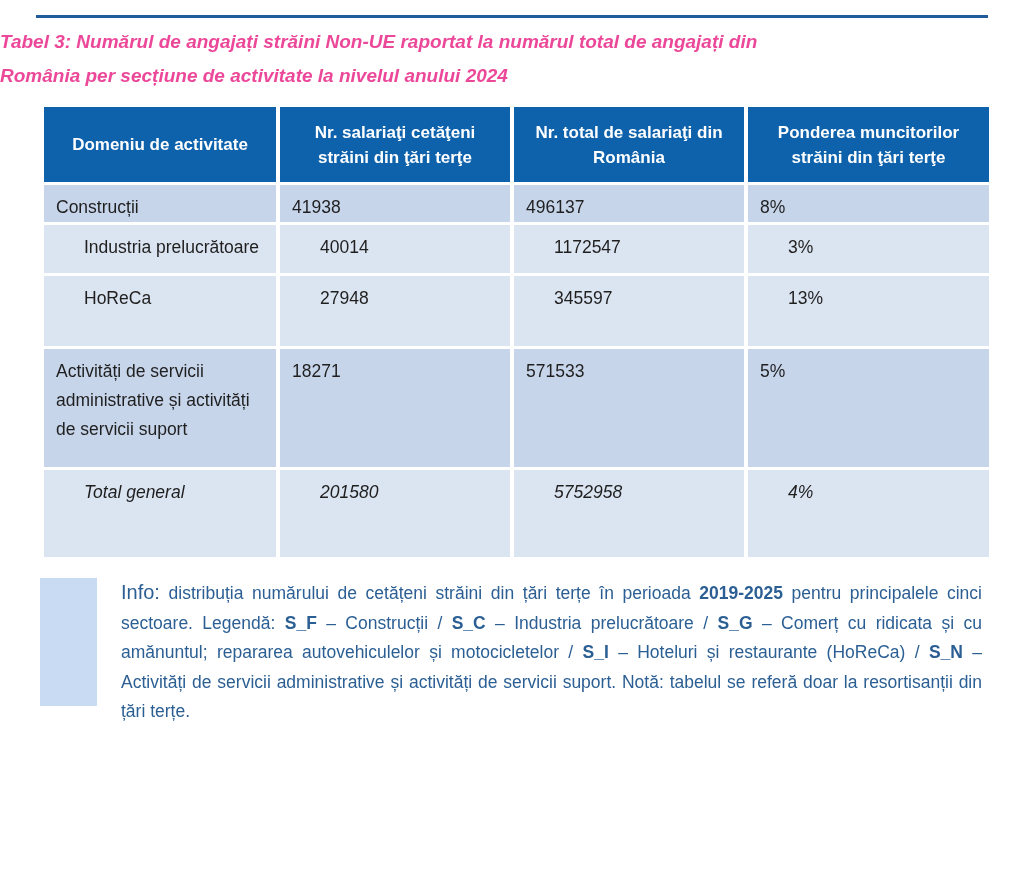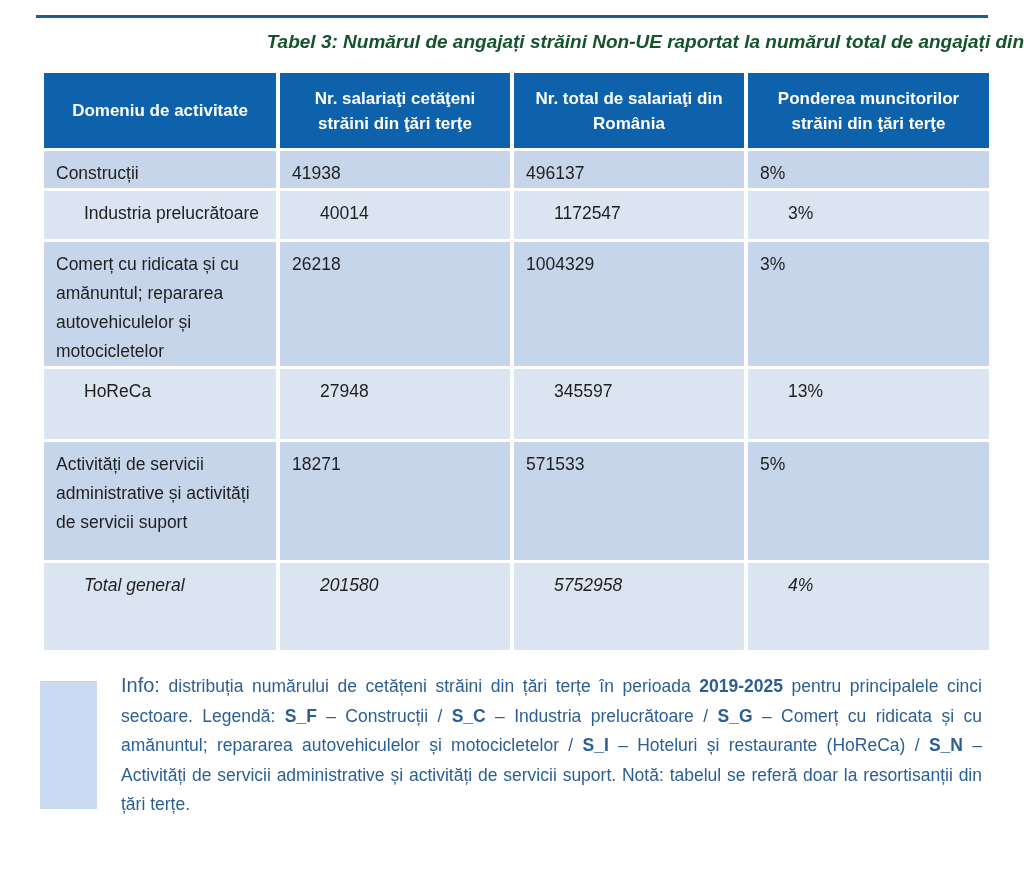--- a/index.html
+++ b/index.html
@@ -4,22 +4,22 @@
 <style>
   * { box-sizing: border-box; margin: 0; padding: 0; }
   html, body { width: 1024px; height: 890px; background: #ffffff; overflow: hidden; }
   body { font-family: "Liberation Sans", sans-serif; color: #1f1f1f; }
 
   .rule { border: none; border-top: 3px solid #1f5c99; margin: 0 36px; }
   .rule-top { margin-top: 15px; }
 
   .doc-title {
     margin-top: 7px;
-    text-align: right;
-    color: #14532d;
+    text-align: left;
+    color: #ec4899;
     font-style: italic;
     font-weight: bold;
     font-size: 19px;
     line-height: 34px;
   }
 
   table.data-table {
     margin: 11px 0 0 40px;
     border-collapse: separate;
     border-spacing: 4px 3px;
@@ -53,21 +53,21 @@
   tr.r1 td { height: 36px; }
   tr.r2 td { height: 48px; }
   tr.r3 td { height: 116px; }
   tr.r4 td { height: 70px; }
   tr.r5 td { height: 118px; }
   tr.r6 td { height: 87px; font-style: italic; }
 
   .info-block {
     display: flex;
     margin: 18px 40px 0 40px;
-    align-items: center;
+    align-items: flex-start;
   }
   .info-bar {
     flex: 0 0 57px;
     height: 128px;
     background: #c9dbf2;
     margin-right: 24px;
   }
   .info-text {
     flex: 1;
     color: #2b5f94;
@@ -79,20 +79,21 @@
   .info-text .info-label { font-size: 20px; }
   .info-text b { font-weight: bold; }
 </style>
 </head>
 <body>
 
 <hr class="rule rule-top">
 
 <div class="doc-title">
   <div>Tabel 3: Numărul de angajați străini Non-UE raportat la numărul total de angajați din</div>
+  <div>România per secțiune de activitate la nivelul anului 2024</div>
 </div>
 
 <table class="data-table">
   <colgroup>
       <col class="c1">
       <col class="c2">
       <col class="c3">
       <col class="c4">
     </colgroup>
   <thead>
@@ -107,26 +108,20 @@
     <tr class="band-dark r1">
       <td>Construcții</td>
       <td>41938</td>
       <td>496137</td>
       <td>8%</td>
     </tr>
     <tr class="band-light r2">
       <td>Industria prelucrătoare</td>
       <td>40014</td>
       <td>1172547</td>
-      <td>3%</td>
-    </tr>
-    <tr class="band-dark r3">
-      <td>Comerț cu ridicata și cu amănuntul; repararea autovehiculelor și motocicletelor</td>
-      <td>26218</td>
-      <td>1004329</td>
       <td>3%</td>
     </tr>
     <tr class="band-light r4">
       <td>HoReCa</td>
       <td>27948</td>
       <td>345597</td>
       <td>13%</td>
     </tr>
     <tr class="band-dark r5">
       <td>Activități de servicii administrative și activități de servicii suport</td>

